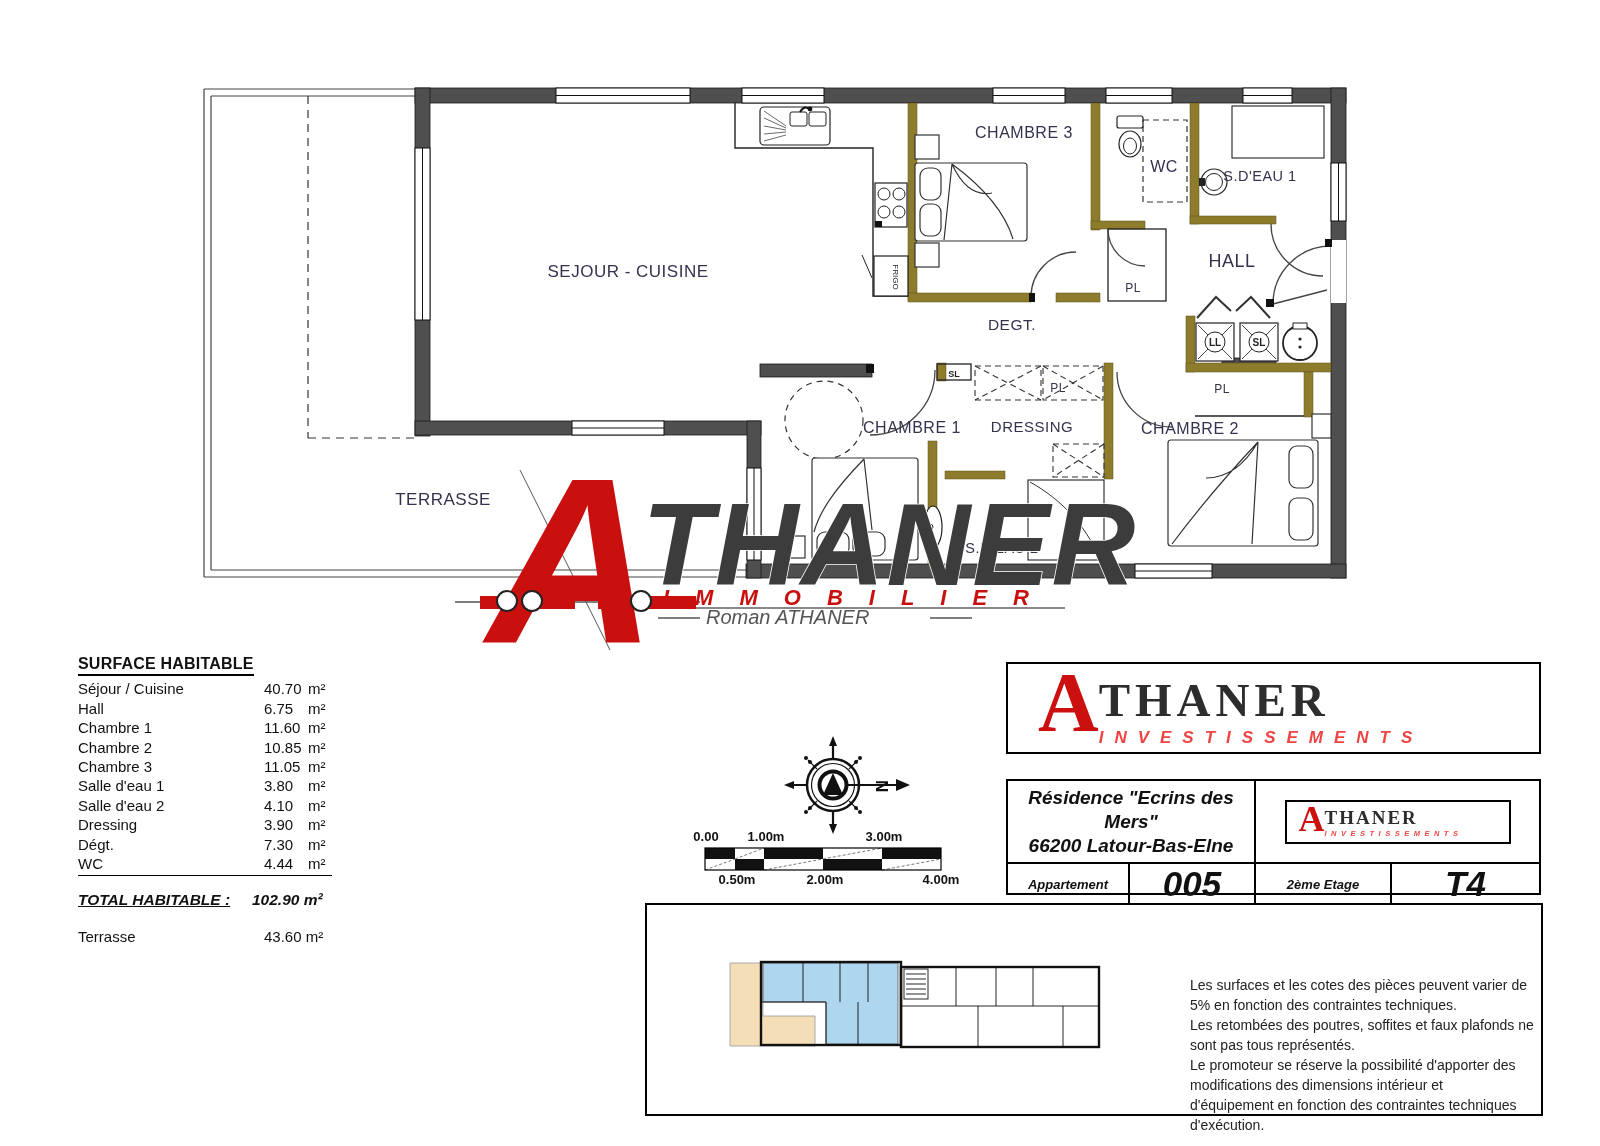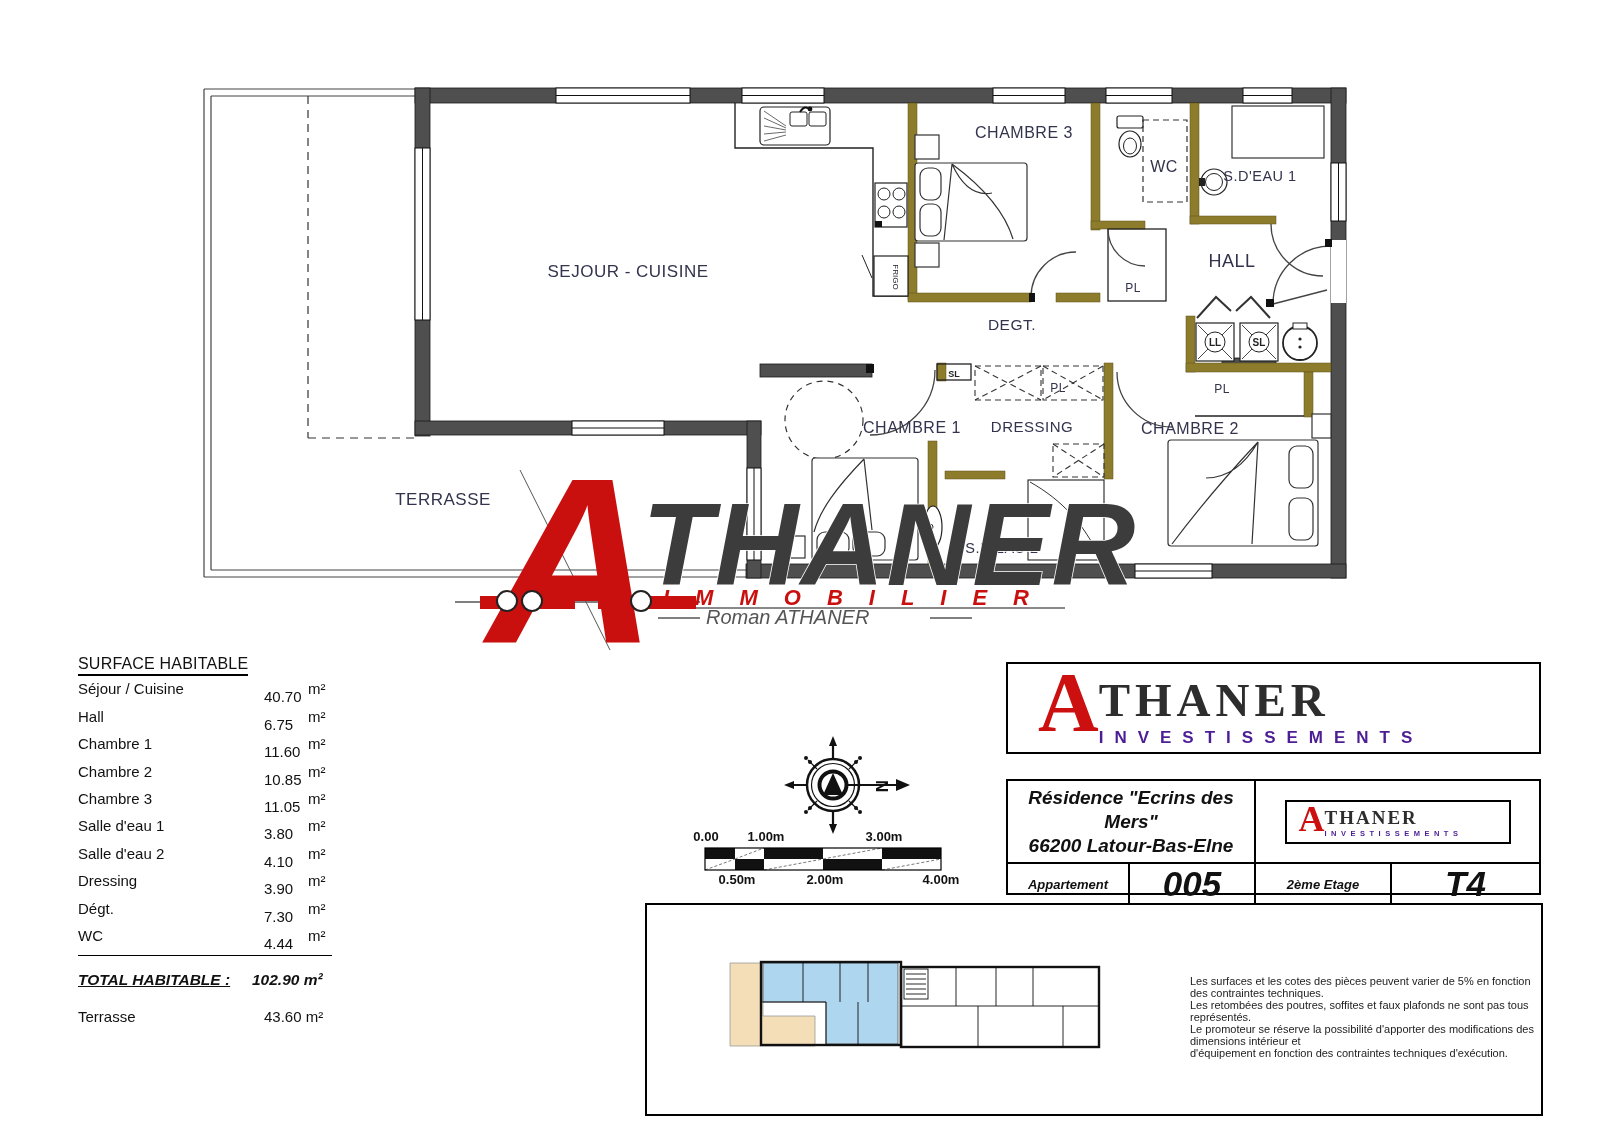--- a/index.html
+++ b/index.html
@@ -4,55 +4,55 @@
 <style>
   html,body{margin:0;padding:0;background:#fff;}
   body{width:1600px;height:1146px;position:relative;overflow:hidden;
        font-family:"Liberation Sans",sans-serif;color:#111;}
   .abs{position:absolute;}
   svg text{font-family:"Liberation Sans",sans-serif;}
   .rl{fill:#33334e;letter-spacing:.5px;}
   .tiny{fill:#222;font-weight:bold;}
   
   .surface-table{left:78px;top:654px;width:254px;font-size:15px;line-height:19.4px;}
-  .st-title{font-weight:normal;font-size:16px;display:inline-block;border-bottom:2px solid #000;padding-bottom:1px;margin-bottom:3px;letter-spacing:.2px;}
+  .st-title{font-weight:bold;font-size:16px;display:inline-block;border-bottom:2px solid #000;padding-bottom:1px;margin-bottom:3px;letter-spacing:.2px;}
   .st-row{display:flex;}
   .st-label{width:186px;}
-  .st-val{width:44px;margin-top:8px;}
+  .st-val{width:44px;}
   .st-unit{flex:1;}
   .st-sep{border-top:1.6px solid #000;margin-top:2px;}
   .st-total{display:flex;margin-top:14px;font-weight:bold;font-style:italic;font-size:15.5px;}
   .st-total .st-label{width:174px;text-decoration:underline;}
   .st-terrasse{display:flex;margin-top:17px;}
   
   .tb-box{border:2px solid #000;background:#fff;}
   .logo-row{display:flex;align-items:flex-start;}
   .logo-a{font-family:"Liberation Serif",serif;font-weight:bold;color:#cc0f0f;line-height:.82;}
   .logo-col{display:flex;flex-direction:column;}
   .logo-name{font-family:"Liberation Serif",serif;font-weight:bold;color:#2d2d2d;}
-  .logo-sub{color:#4c1d95;font-weight:bold;}
+  .logo-sub{color:#ef4444;font-weight:bold;font-style:italic;}
   .tb-logo-box{left:1006px;top:662px;width:535px;height:92px;display:flex;align-items:center;padding-left:30px;box-sizing:border-box;}
   .tb-logo-box .logo-a{font-size:84px;}
   .tb-logo-box .logo-name{font-size:47px;letter-spacing:5px;margin-top:4px;}
   .tb-logo-box .logo-sub{font-size:17px;letter-spacing:11px;margin-top:1px;}
   .tb-info{left:1006px;top:779px;width:535px;height:116px;box-sizing:border-box;display:grid;grid-template-columns:248px 1fr;grid-template-rows:81px 1fr;}
   .tb-res{border-right:2px solid #000;display:flex;flex-direction:column;align-items:center;justify-content:center;font-weight:bold;font-style:italic;font-size:19px;line-height:24px;text-align:center;}
   .tb-minilogo-cell{display:flex;align-items:center;justify-content:center;}
   .tb-minilogo{border:2px solid #000;width:226px;height:44px;display:flex;align-items:center;padding-left:12px;box-sizing:border-box;}
   .tb-minilogo .logo-a{font-size:36px;}
   .tb-minilogo .logo-name{font-size:19px;letter-spacing:2px;margin-top:2px;}
   .tb-minilogo .logo-sub{font-size:7.5px;letter-spacing:4.5px;}
   .tb-bottom{grid-column:1/3;border-top:2px solid #000;display:grid;grid-template-columns:122px 126px 136px 1fr;}
   .tb-cell{display:flex;align-items:center;justify-content:center;border-right:2px solid #000;font-weight:bold;font-style:italic;}
   .tb-cell:last-child{border-right:none;}
   .tb-small{font-size:13px;}
   .tb-big{font-size:35px;}
   
   .bottom-box{left:645px;top:903px;width:898px;height:213px;border:2px solid #000;box-sizing:border-box;}
-  .disclaimer{left:1190px;top:975px;width:360px;font-size:11px;line-height:12px;color:#222;}
+  .disclaimer{left:1190px;top:975px;width:360px;font-size:14px;line-height:20px;color:#222;}
   .disclaimer p{margin:0;}
 </style>
 </head>
 <body>
 
 <svg class="abs" style="left:0;top:0" width="1600" height="660" viewBox="0 0 1600 660">
 
   <g stroke="#444" stroke-width="1.2" fill="none">
     <path d="M 204,89 H 421 M 204,89 V 577 M 204,577 H 747"></path>
     <path d="M 211,96 H 420 M 211,96 V 570 M 211,570 H 746"></path>

